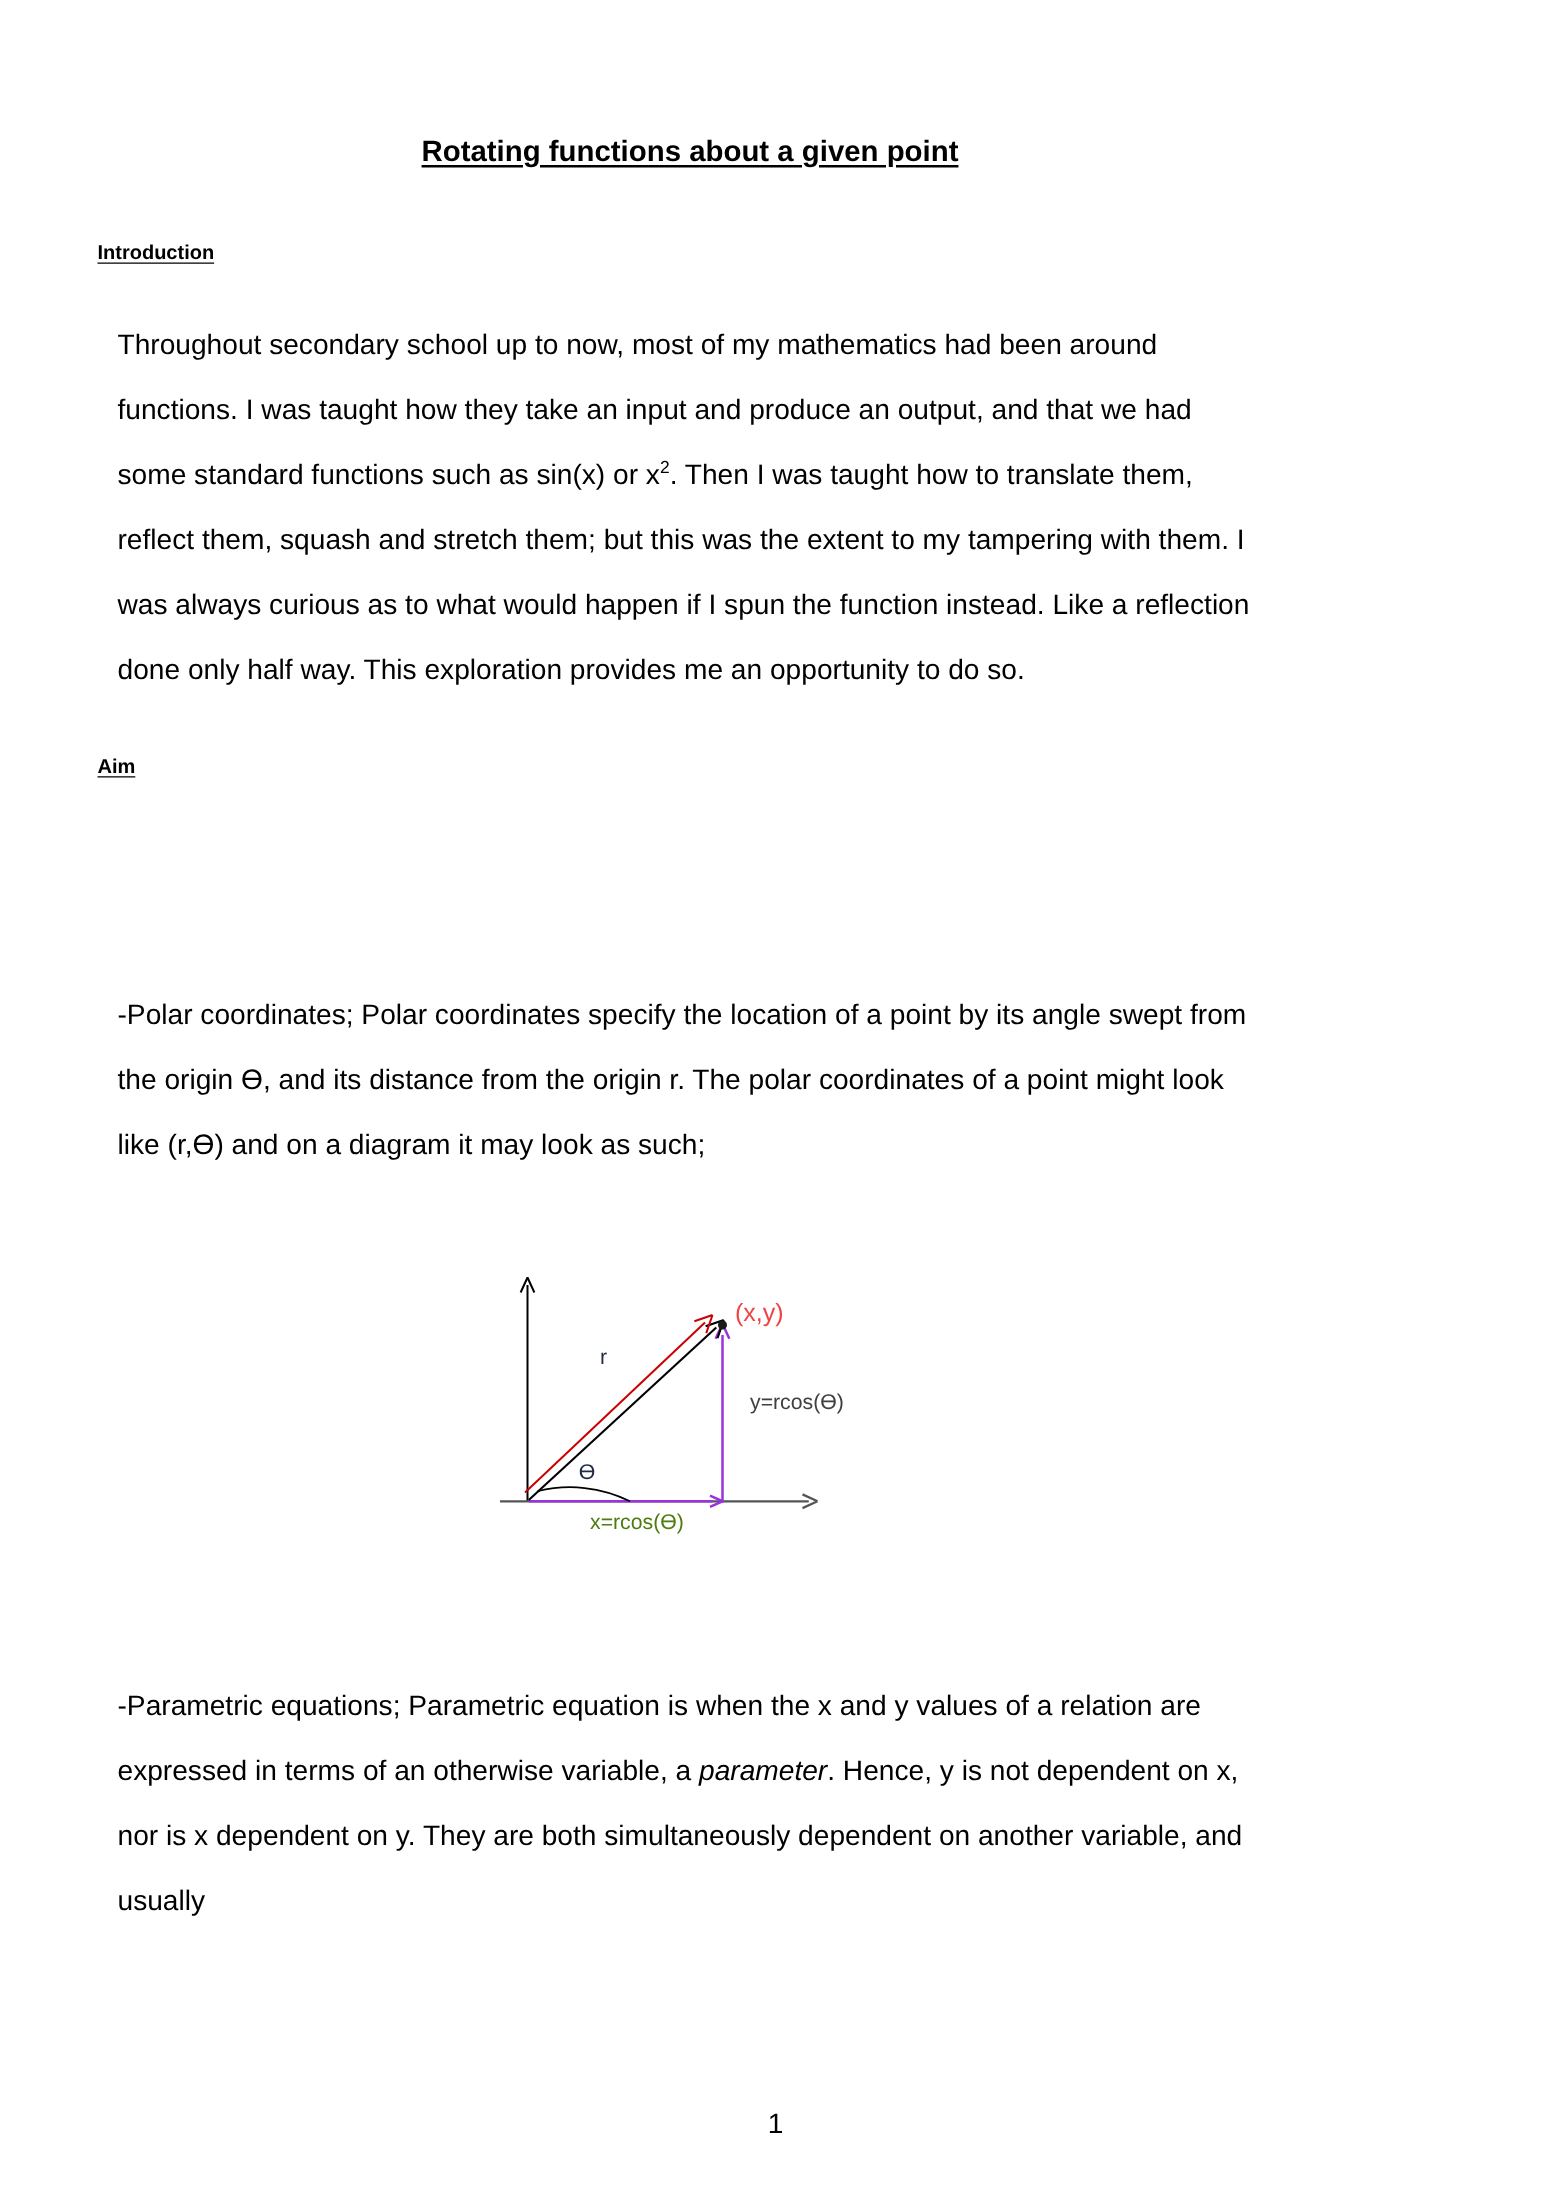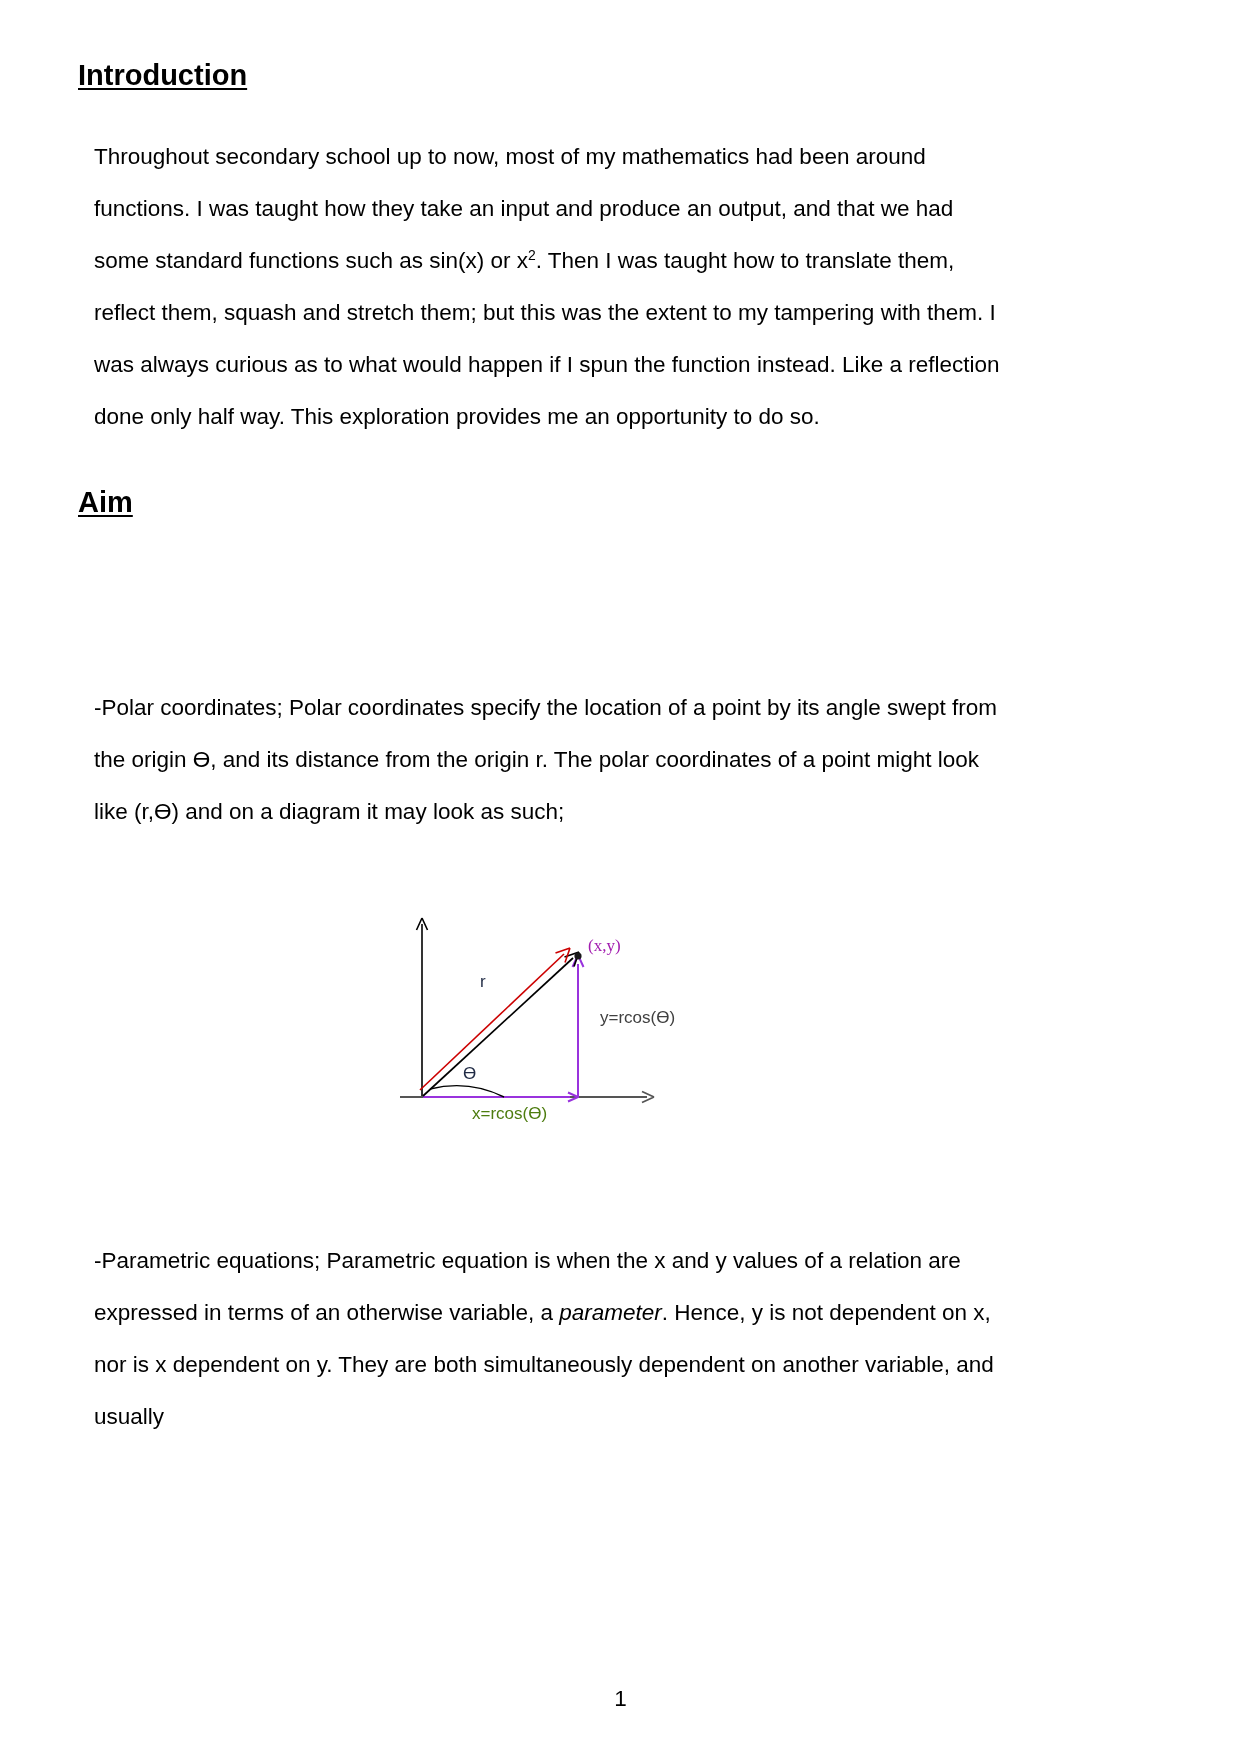--- a/index.html
+++ b/index.html
@@ -33,21 +33,21 @@
     font-weight: bold;
     margin: 0;
     padding-top: 107px;
     line-height: 1.2;
   }
   .doc-title span {
     text-decoration: underline;
     text-underline-offset: 3px;
   }
   .heading {
-    font-size: 29px;
+    font-size: 16px;
     font-weight: bold;
     margin: 0;
     line-height: 1.2;
   }
   .heading span {
     text-decoration: underline;
     text-underline-offset: 3px;
   }
   .para {
     font-size: 22.5px;
@@ -88,20 +88,21 @@
     font-size: 22.5px;
   }
 </style>
 </head>
 <body>
 
 <div class="page">
 
   <div class="content">
 
+    <h1 class="doc-title"><span>Rotating functions about a given point</span></h1>
 
     <div class="gap-lg"></div>
 
     <h2 class="heading"><span>Introduction</span></h2>
 
     <div class="gap-head"></div>
 
     <p class="para"><span>Throughout secondary school up to now, most of my mathematics had been around functions. I was taught how they take an input and produce an output, and that we had some standard functions such as sin(x) or x</span><sup>2</sup><span>. Then I was taught how to translate them, reflect them, squash and stretch them; but this was the extent to my tampering with them. I was always curious as to what would happen if I spun the function instead. Like a reflection done only half way. This exploration provides me an opportunity to do so.</span></p>
 
     <div class="gap-sm"></div>
@@ -155,21 +156,21 @@
             <path d="M178 36 L163.5 41 M178 36 L173 50.5" stroke="#cc0000" stroke-width="1.6" fill="none"></path>
           </g>
 
           <circle cx="186" cy="44" r="3.6" fill="#1a1a1a"></circle>
 
           <g>
             <path d="M 38 177 A 108 108 0 0 1 112 185" stroke="#000000" stroke-width="1.4" fill="none"></path>
           </g>
         </svg>
 
-        <div style="position:absolute; left:196px; top:24px; font-size:17px; color:#a21caf;font-family:Liberation Serif, serif;">(x,y)</div>
+        <div style="position:absolute; left:196px; top:24px; font-size:20px; color:#ef4444;">(x,y)</div>
         <div style="position:absolute; left:208px; top:96px; font-size:17px; color:#404040;">y=rcos(Ө)</div>
         <div style="position:absolute; left:88px; top:60px; font-size:17px; color:#1f2a44;">r</div>
         <div style="position:absolute; left:71px; top:152px; font-size:17px; color:#1f2a44;">Ө</div>
         <div style="position:absolute; left:80px; top:192px; font-size:17px; color:#4d7c0f;">x=rcos(Ө)</div>
       </div>
     </div>
 
     <div class="gap-xl"></div>
 
     <p class="para"><span>-Parametric equations; Parametric equation is when the x and y values of a relation are expressed in terms of an otherwise variable, a </span><em>parameter</em><span>. Hence, y is not dependent on x, nor is x dependent on y. They are both simultaneously dependent on another variable, and usually</span></p>

